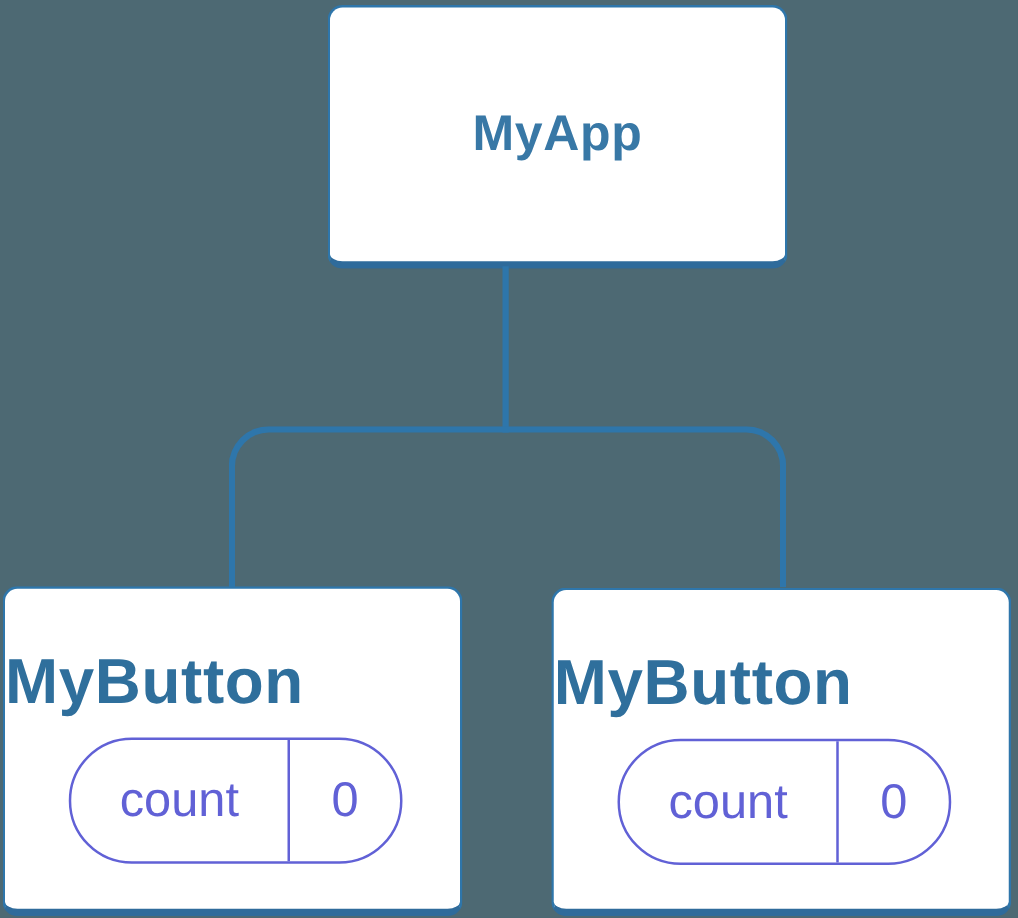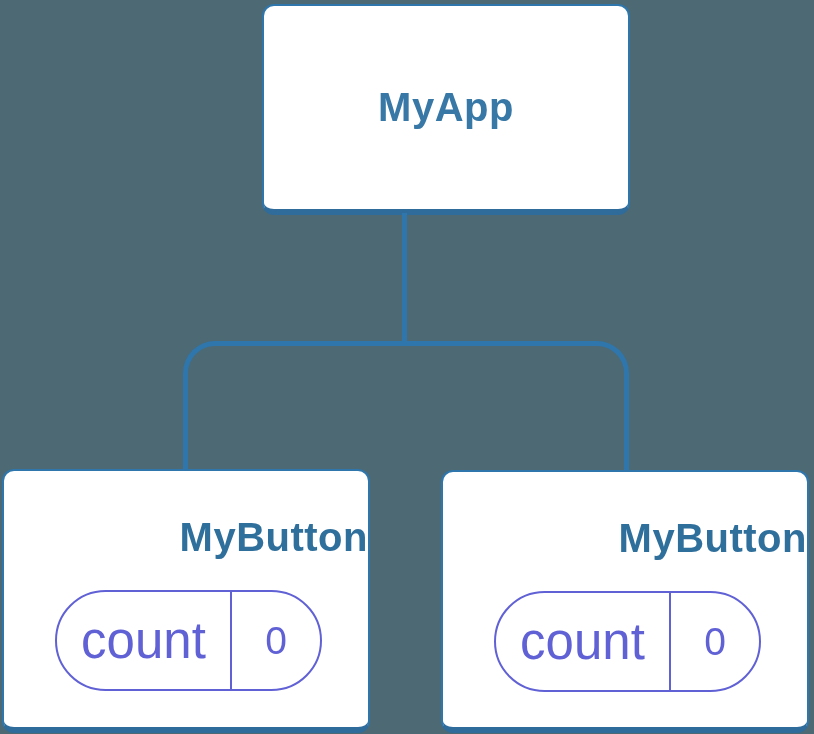--- a/index.html
+++ b/index.html
@@ -50,22 +50,22 @@
     font-weight: 700;
     letter-spacing: 0.5px;
     color: var(--root-label-blue, #3878a6);
   }
 
   .child-title {
     position: absolute;
     left: 0;
     right: 0;
     top: 44px;
-    text-align: right;
-    font-size: 40px;
+    text-align: left;
+    font-size: 51px;
     font-weight: 700;
     letter-spacing: 0.5px;
     color: var(--child-label-blue, #2f6f9c);
   }
 
   
   .pill {
     position: absolute;
     left: 51px;
     top: 119px;
@@ -78,21 +78,21 @@
     background: var(--card-white, #ffffff);
   }
 
   .pill-key {
     box-sizing: border-box;
     width: 175px;
     border-right: 2px solid var(--state-purple, #6161d6);
     display: flex;
     align-items: center;
     justify-content: center;
-    font-size: 51px;
+    font-size: 39px;
     color: var(--state-purple, #6161d6);
   }
 
   .pill-value {
     flex: 1;
     display: flex;
     align-items: center;
     justify-content: center;
     font-size: 39px;
     color: var(--state-purple, #6161d6);

